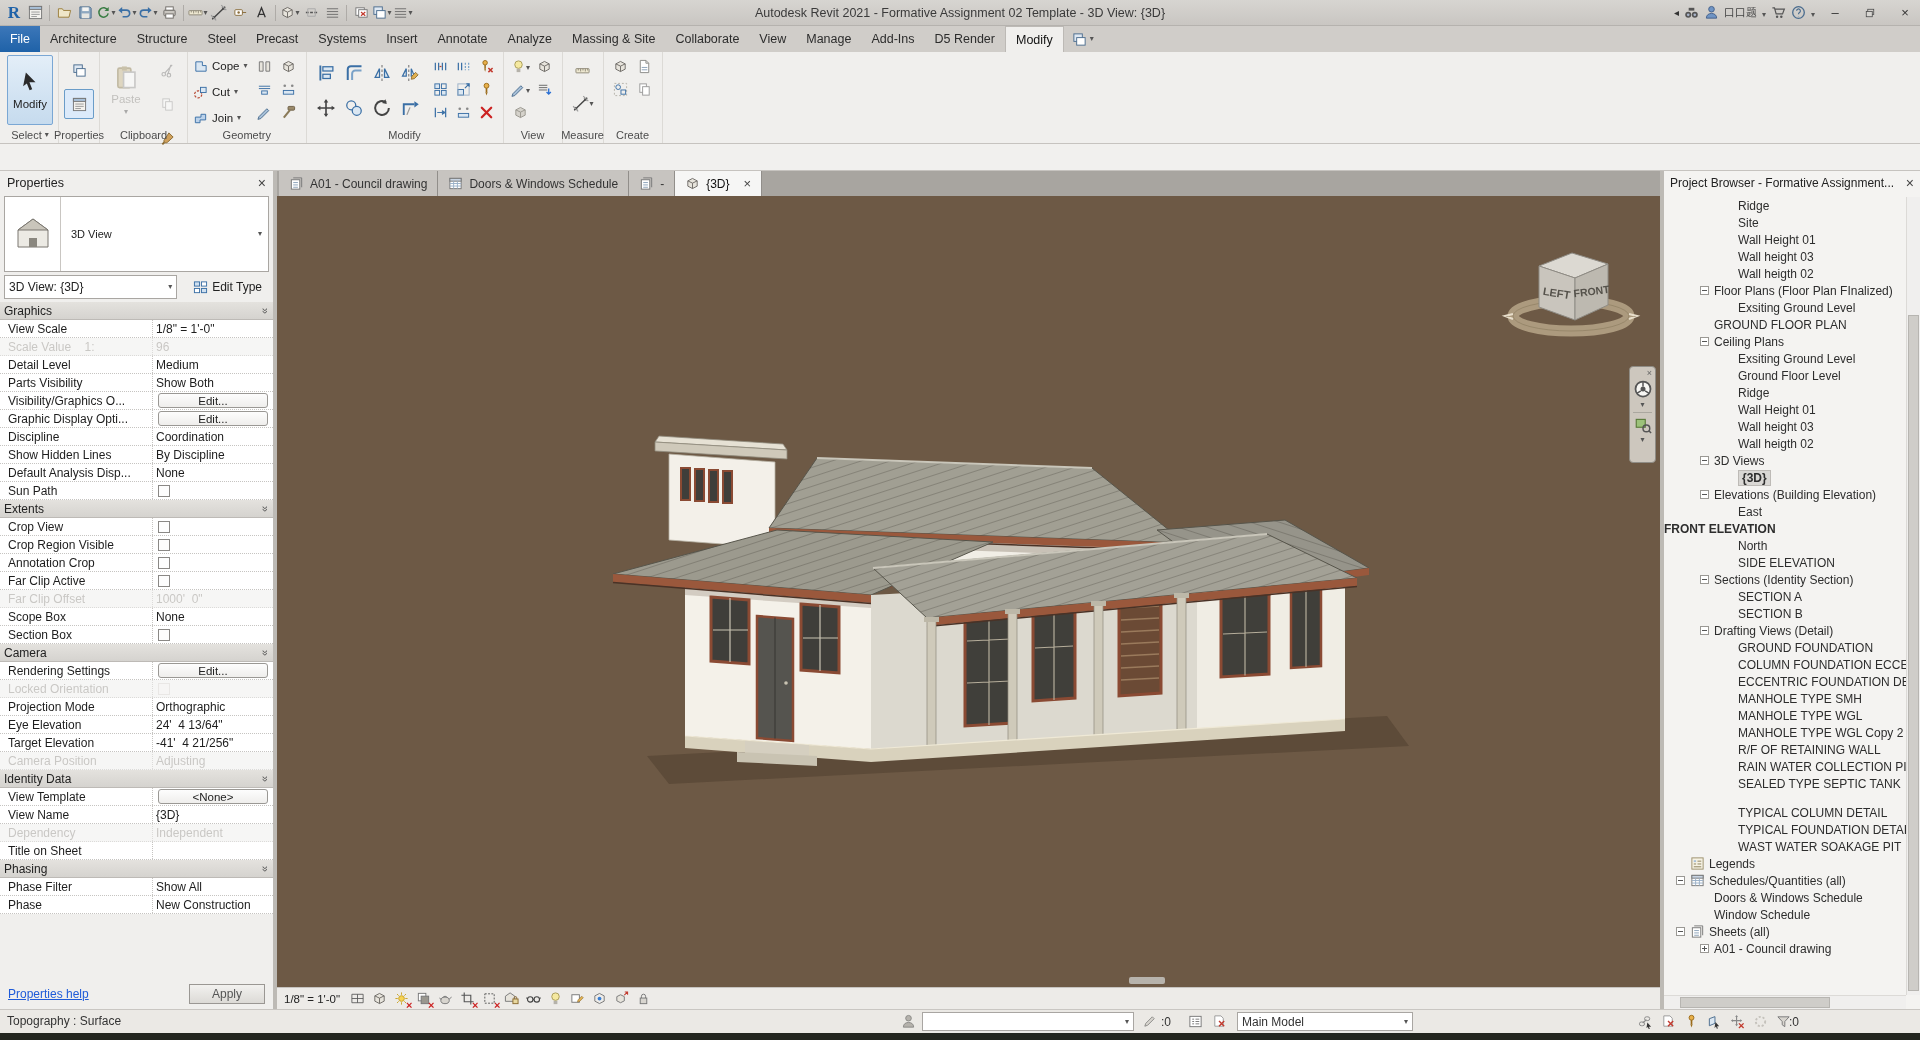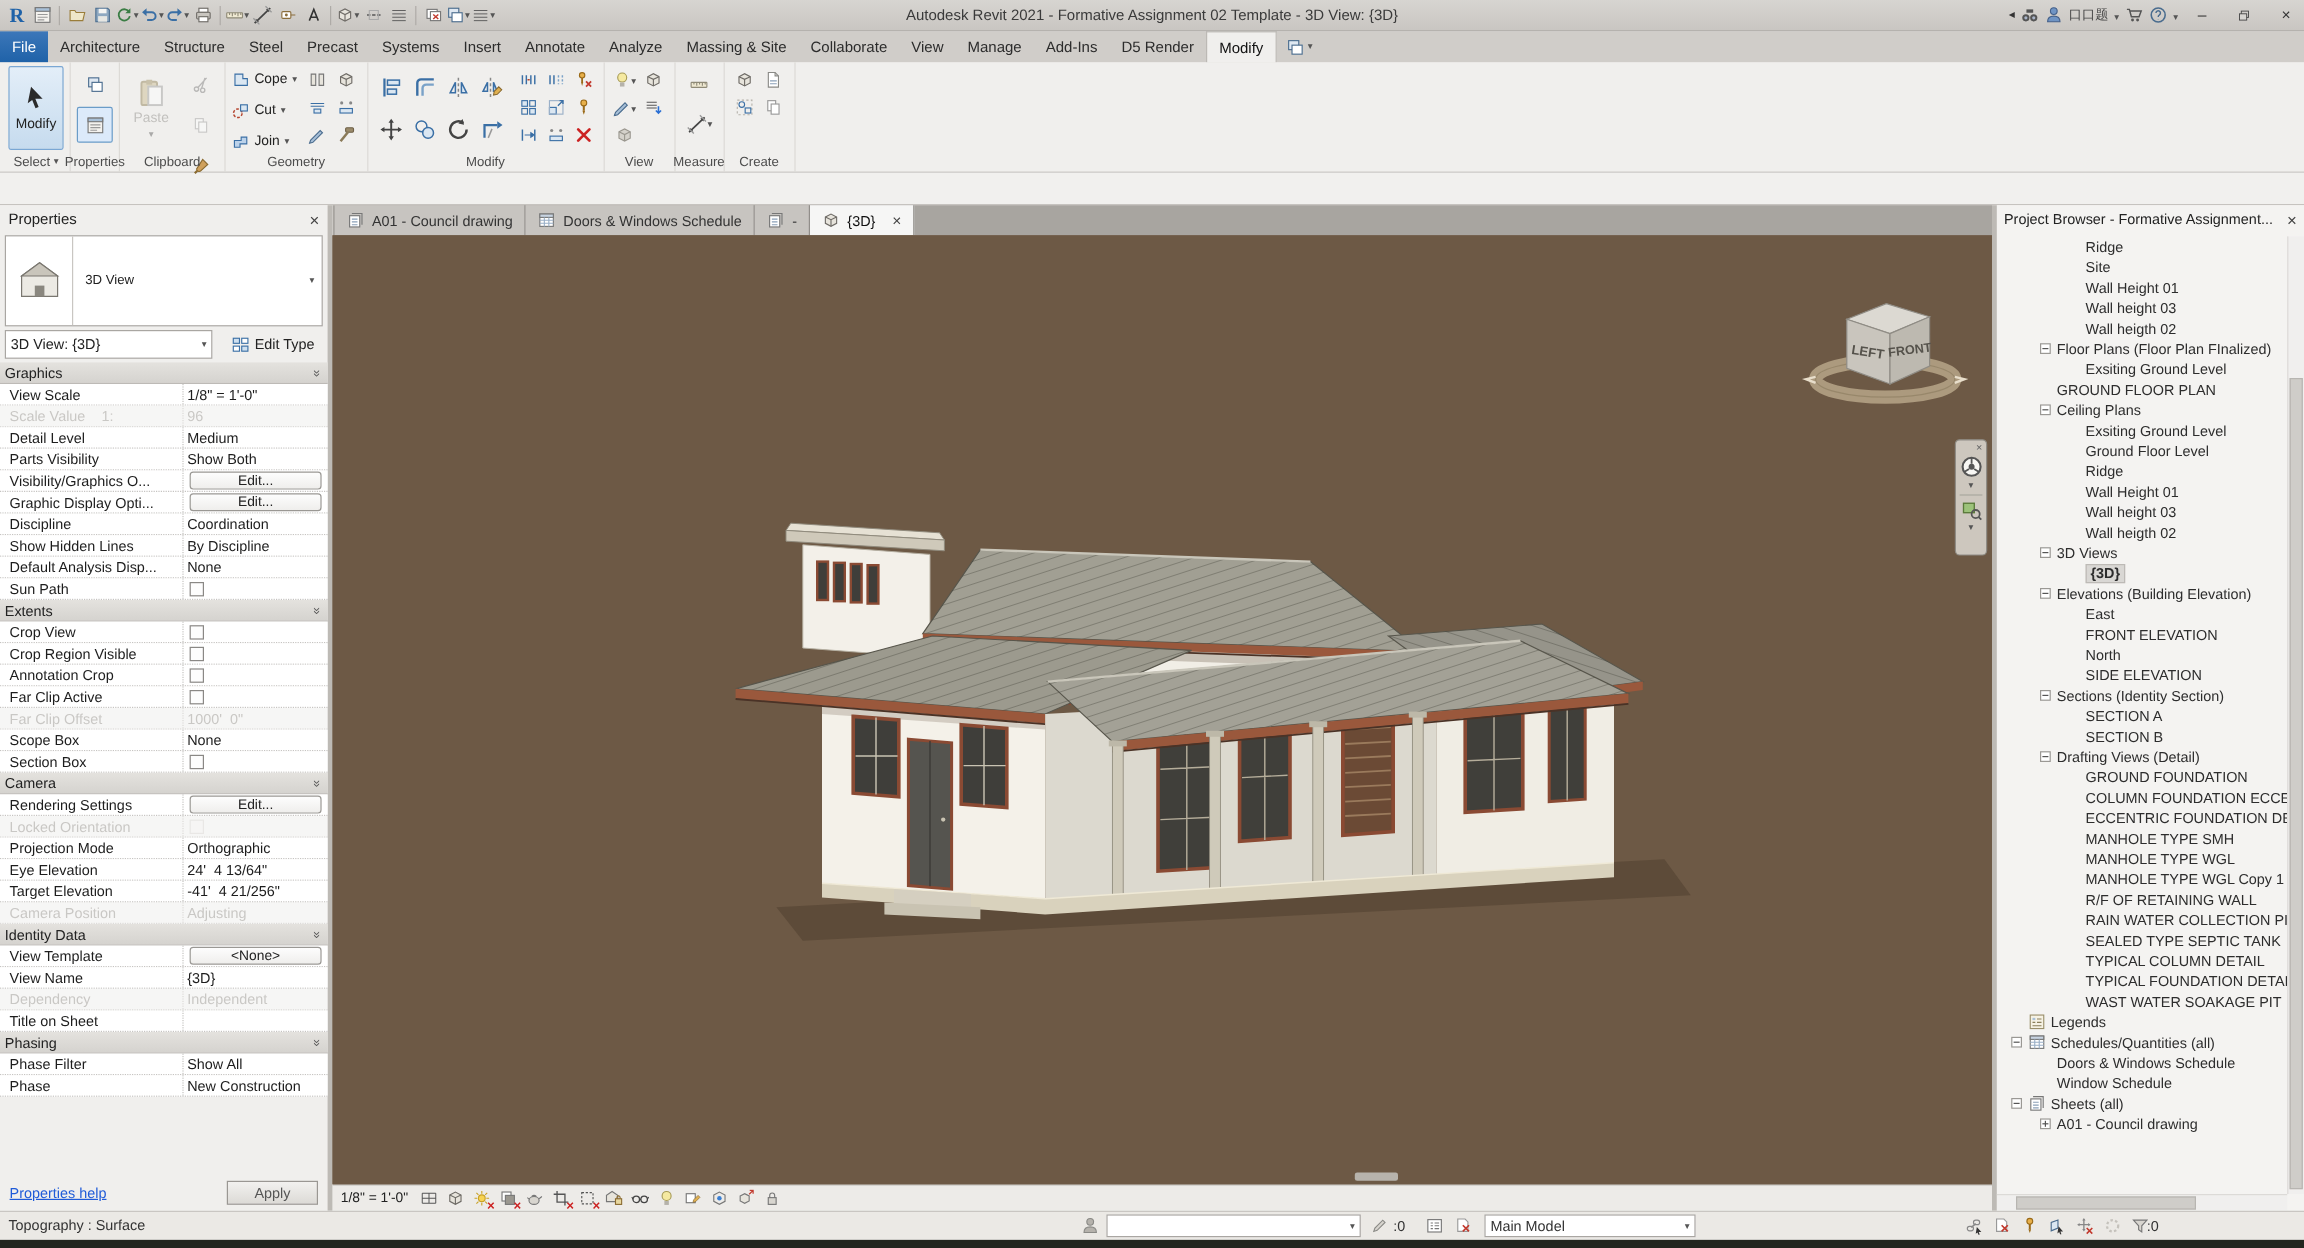--- a/index.html
+++ b/index.html
@@ -1074,21 +1074,21 @@
           <div class="titem" style="padding-left: 74px;">
             <span class="tsel">{3D}</span>
           </div>
           <div class="titem" style="padding-left: 36px;">
             <span class="texp"></span>
             <span>Elevations (Building Elevation)</span>
           </div>
           <div class="titem" style="padding-left: 74px;">
             <span>East</span>
           </div>
-          <div class="titem" style="padding-left: 74px;">
+          <div class="titem" style=" font-weight: bold;">
             <span>FRONT ELEVATION</span>
           </div>
           <div class="titem" style="padding-left: 74px;">
             <span>North</span>
           </div>
           <div class="titem" style="padding-left: 74px;">
             <span>SIDE ELEVATION</span>
           </div>
           <div class="titem" style="padding-left: 36px;">
             <span class="texp"></span>
@@ -1113,32 +1113,32 @@
           <div class="titem" style="padding-left: 74px;">
             <span>ECCENTRIC FOUNDATION DET</span>
           </div>
           <div class="titem" style="padding-left: 74px;">
             <span>MANHOLE TYPE SMH</span>
           </div>
           <div class="titem" style="padding-left: 74px;">
             <span>MANHOLE TYPE WGL</span>
           </div>
           <div class="titem" style="padding-left: 74px;">
-            <span>MANHOLE TYPE WGL Copy 1</span>
+            <span>MANHOLE TYPE WGL Copy 2</span>
           </div>
           <div class="titem" style="padding-left: 74px;">
             <span>R/F OF RETAINING WALL</span>
           </div>
           <div class="titem" style="padding-left: 74px;">
             <span>RAIN WATER COLLECTION PIT</span>
           </div>
           <div class="titem" style="padding-left: 74px;">
             <span>SEALED TYPE SEPTIC TANK</span>
           </div>
-          <div class="titem" style="padding-left: 74px;">
+          <div class="titem" style="padding-left: 74px; margin-top: 12px;">
             <span>TYPICAL COLUMN DETAIL</span>
           </div>
           <div class="titem" style="padding-left: 74px;">
             <span>TYPICAL FOUNDATION DETAIL</span>
           </div>
           <div class="titem" style="padding-left: 74px;">
             <span>WAST WATER SOAKAGE PIT</span>
           </div>
           <div class="titem" style="padding-left: 12px;">
             <span class="tspace"></span>

